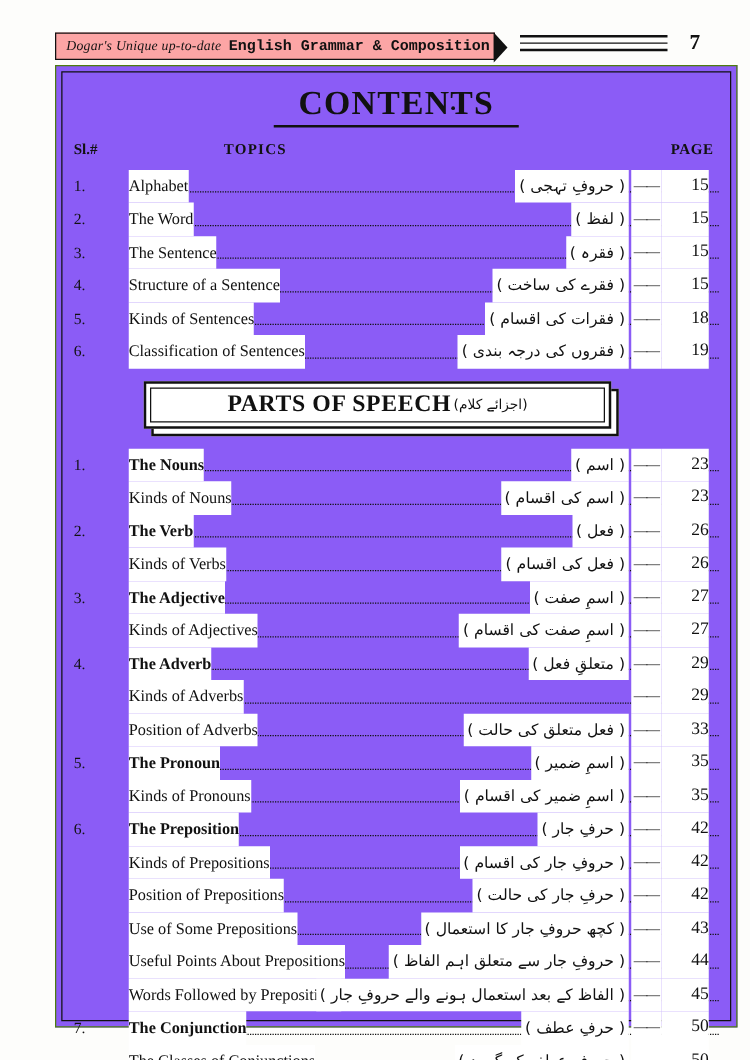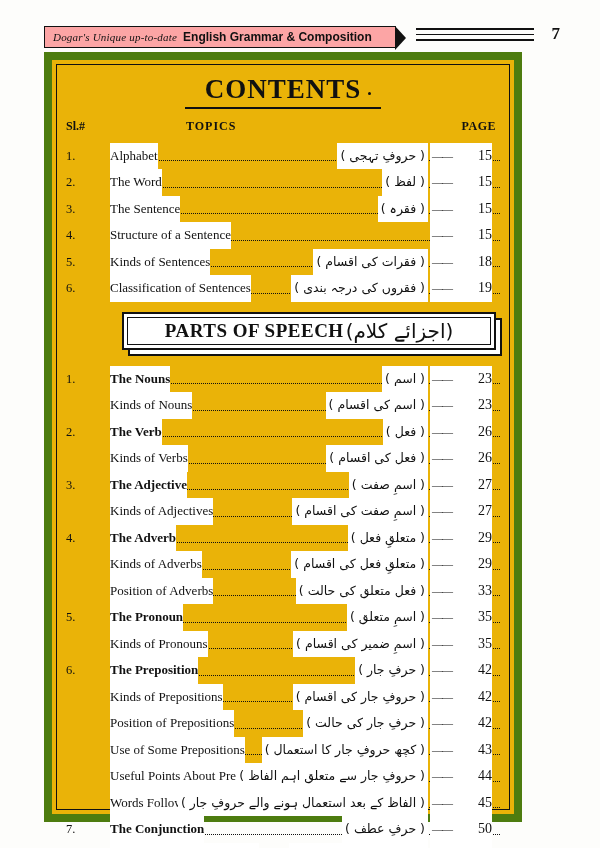--- a/index.html
+++ b/index.html
@@ -53,21 +53,21 @@
     border-left: 11px solid #111;
   }
   .hdr-italic {
     font-family: "Liberation Serif", serif;
     font-style: italic;
     font-size: 11px;
     letter-spacing: 0.2px;
     white-space: nowrap;
   }
   .hdr-bold {
-    font-family: Liberation Sans, sans-serif;
+    font-family: Liberation Mono, monospace;
     font-weight: bold;
     font-size: 12px;
     margin-left: 6px;
     white-space: nowrap;
   }
   .hdr-lines {
     position: absolute;
     left: 372px;
     top: 2px;
     width: 118px;
@@ -89,25 +89,25 @@
     font-family: "Liberation Serif", serif;
     font-size: 17px;
     font-weight: bold;
   }
 
   
   .frame-outer {
     position: absolute;
     left: 44px;
     top: 52px;
-    width: 478px;
+    width: 546px;
     height: 770px;
-    border: 8px solid #4d7c0f;
+    border: 1px solid #4d7c0f;
     box-sizing: border-box;
-    background: #eab308;
+    background: #8b5cf6;
   }
   .frame-inner {
     position: absolute;
     left: 4px; top: 4px; right: 4px; bottom: 4px;
     border: 1px solid #111;
     box-sizing: border-box;
   }
   .content-area {
     position: absolute;
     left: 14px;
@@ -227,21 +227,21 @@
     box-sizing: border-box;
   }
   .pos-text {
     font-family: "Liberation Serif", serif;
     font-weight: bold;
     font-size: 19px;
     letter-spacing: 0.5px;
   }
   .pos-urdu {
     font-family: "DejaVu Sans", sans-serif;
-    font-size: 20px;
+    font-size: 11px;
     margin-left: 2px;
     direction: rtl;
   }
   .pos-shadow {
     position: absolute;
     left: 62px;
     top: 6px;
     width: 374px;
     height: 38px;
     border: 2.5px solid #111;
@@ -313,20 +313,21 @@
             <span class="dots"></span>
             <span class="label">The Sentence</span>
             <span class="urdu">( فقرہ )</span>
             <span class="dash">——</span>
             <span class="pg">15</span>
           </div>
           <div class="row">
             <span class="num">4.</span>
             <span class="dots"></span>
             <span class="label">Structure of a Sentence</span>
+            <span class="urdu">( فقرے کی ساخت )</span>
             <span class="dash">——</span>
             <span class="pg">15</span>
           </div>
           <div class="row">
             <span class="num">5.</span>
             <span class="dots"></span>
             <span class="label">Kinds of Sentences</span>
             <span class="urdu">( فقرات کی اقسام )</span>
             <span class="dash">——</span>
             <span class="pg">18</span>
@@ -405,37 +406,36 @@
             <span class="dots"></span>
             <span class="label bold">The Adverb</span>
             <span class="urdu">( متعلقِ فعل )</span>
             <span class="dash">——</span>
             <span class="pg">29</span>
           </div>
           <div class="row sub">
             <span class="num"></span>
             <span class="dots"></span>
             <span class="label">Kinds of Adverbs</span>
-            <span class="urdu">( متعلقِ فعل کی اقسام )</span>
             <span class="dash">——</span>
             <span class="pg">29</span>
           </div>
           <div class="row sub">
             <span class="num"></span>
             <span class="dots"></span>
             <span class="label">Position of Adverbs</span>
             <span class="urdu">( فعل متعلق کی حالت )</span>
             <span class="dash">——</span>
             <span class="pg">33</span>
           </div>
           <div class="row">
             <span class="num">5.</span>
             <span class="dots"></span>
             <span class="label bold">The Pronoun</span>
-            <span class="urdu">( اسمِ متعلق )</span>
+            <span class="urdu">( اسمِ ضمیر )</span>
             <span class="dash">——</span>
             <span class="pg">35</span>
           </div>
           <div class="row sub">
             <span class="num"></span>
             <span class="dots"></span>
             <span class="label">Kinds of Pronouns</span>
             <span class="urdu">( اسمِ ضمیر کی اقسام )</span>
             <span class="dash">——</span>
             <span class="pg">35</span>

